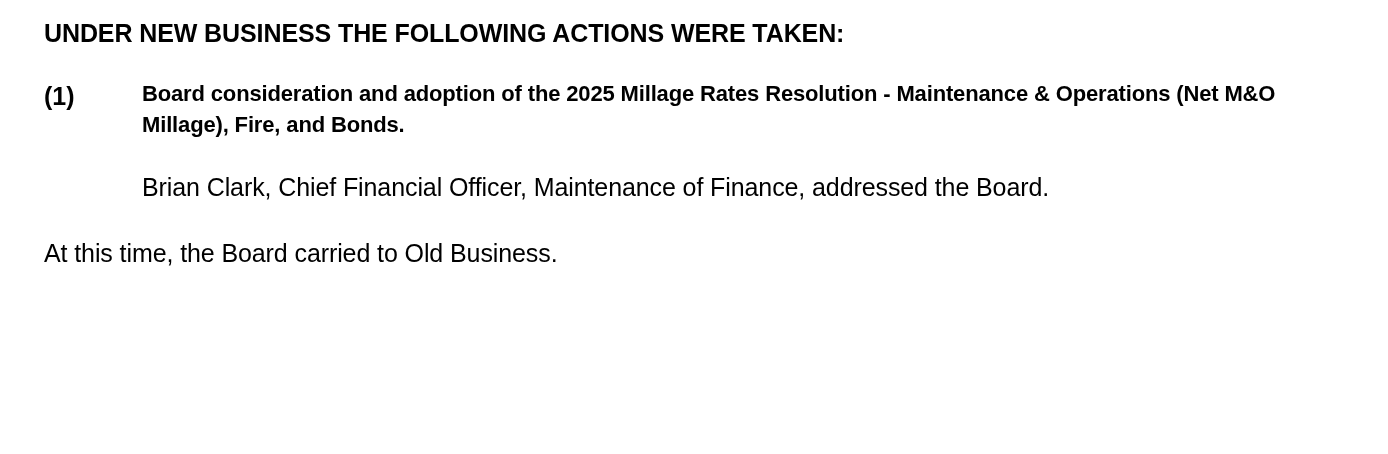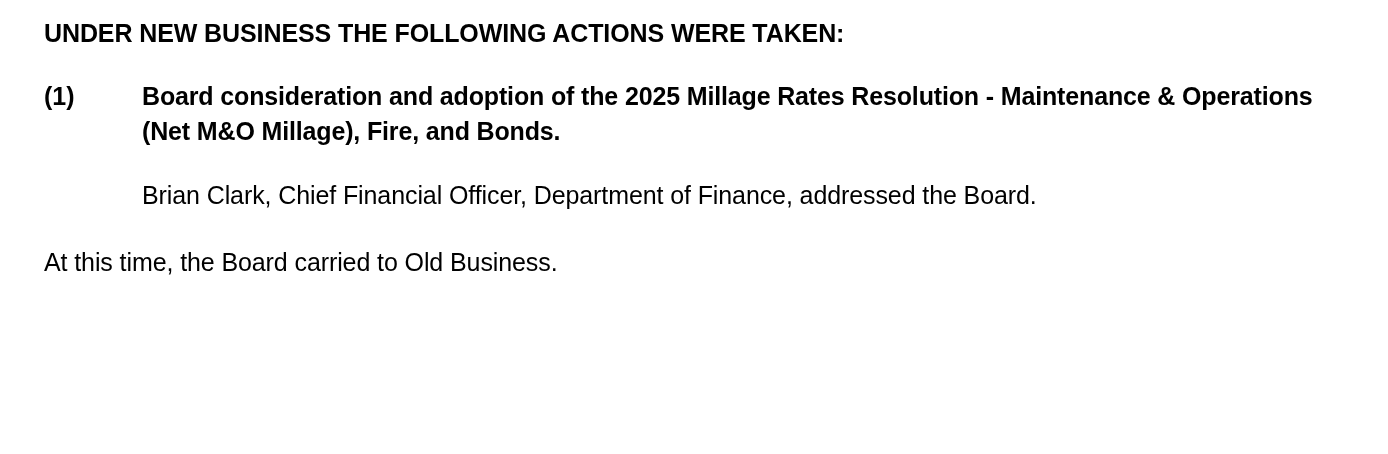--- a/index.html
+++ b/index.html
@@ -40,21 +40,21 @@
     font-weight: bold;
     line-height: 1.38;
     width: 98px;
     flex: 0 0 98px;
   }
   .item-body {
     flex: 1 1 auto;
     max-width: 1200px;
   }
   .item-title {
-    font-size: 25px;
+    font-size: 22px;
     font-weight: bold;
     line-height: 1.38;
     letter-spacing: -0.15px;
     margin: 0;
   }
   .para {
     font-size: 25px;
     font-weight: normal;
     line-height: 1.38;
     letter-spacing: -0.1px;
@@ -72,19 +72,19 @@
 <body>
 
 <div class="page">
 
   <p class="heading">UNDER NEW BUSINESS THE FOLLOWING ACTIONS WERE TAKEN:</p>
 
   <div class="item">
     <div class="item-number">(1)</div>
     <div class="item-body">
       <p class="item-title">Board consideration and adoption of the 2025 Millage Rates Resolution - Maintenance &amp; Operations (Net M&amp;O Millage), Fire, and Bonds.</p>
-      <p class="para">Brian Clark, Chief Financial Officer, Department of Finance, addressed the Board.</p>
+      <p class="para">Brian Clark, Chief Financial Officer, Maintenance of Finance, addressed the Board.</p>
     </div>
   </div>
 
   <p class="closing">At this time, the Board carried to Old Business.</p>
 
 </div>
 
 </body></html>

